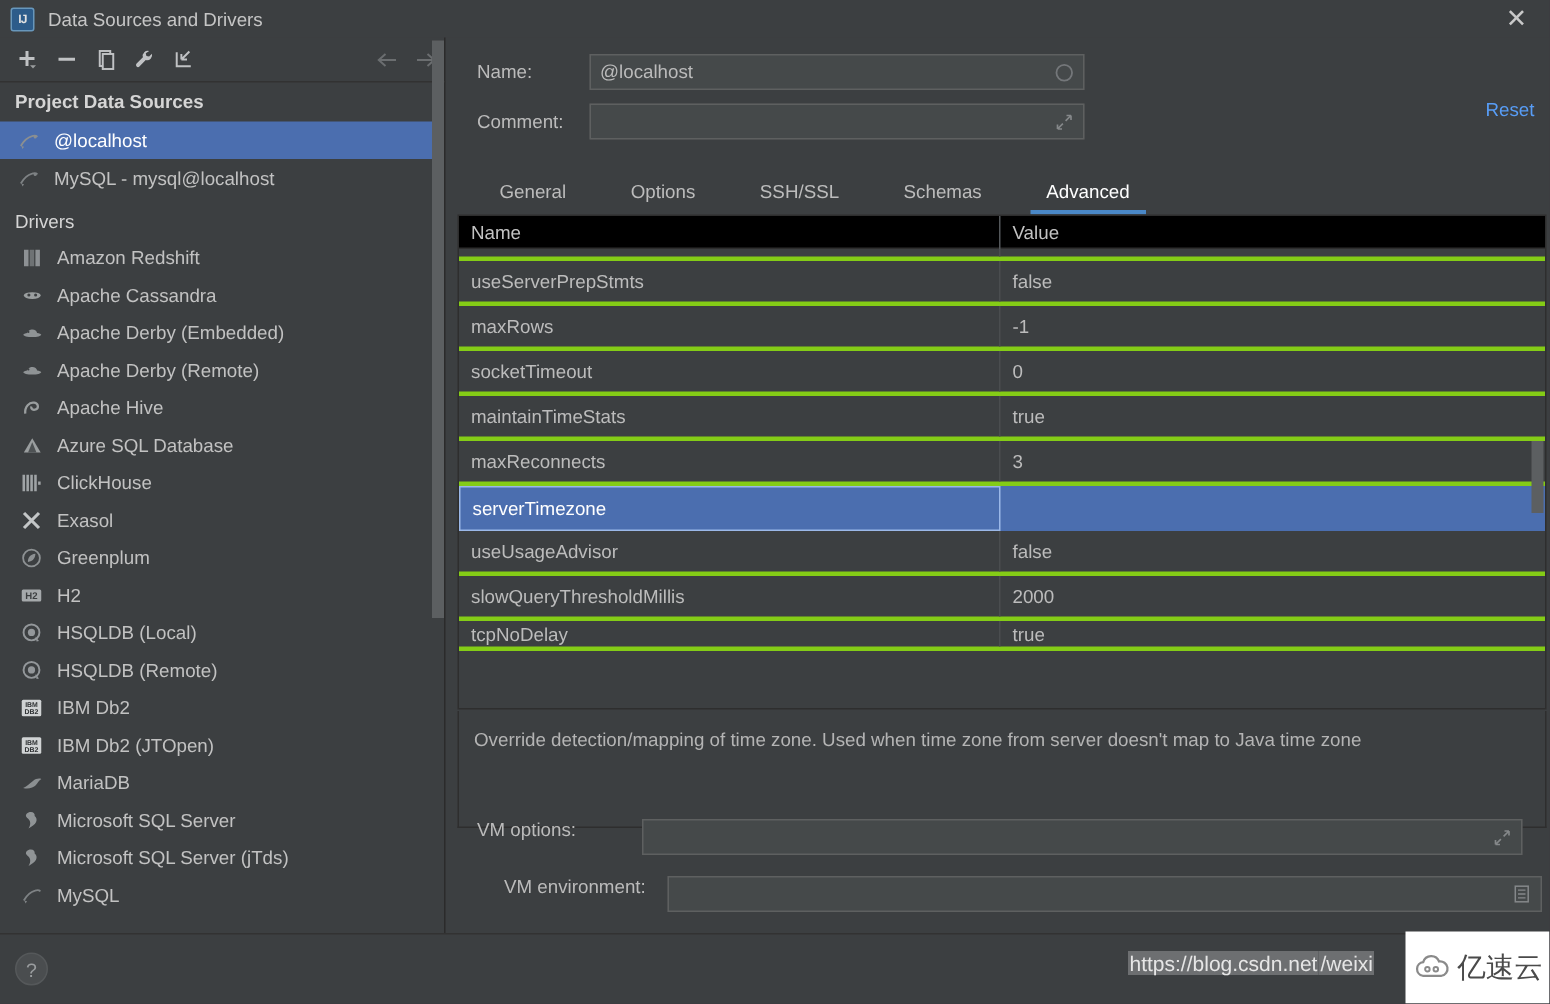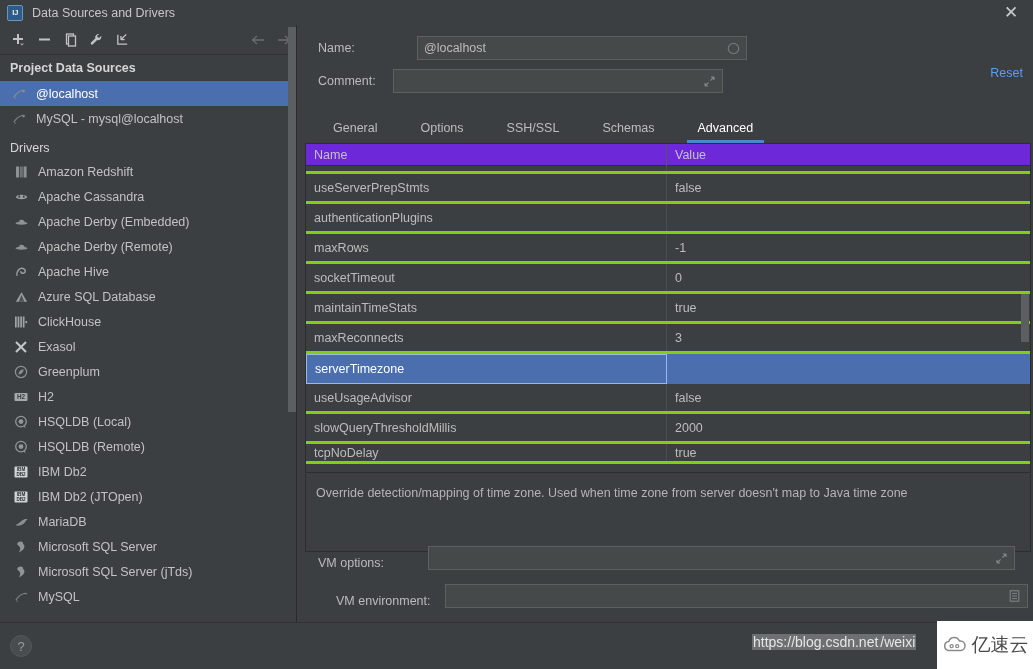--- a/index.html
+++ b/index.html
@@ -121,21 +121,21 @@
     content: ""; position: absolute; left: 4px; right: 4px; bottom: -2px;
     height: 3px; background: #4a88c7;
   }
 
   
   .table-wrap {
     position: absolute; left: 7px; top: 118px; width: 726px; height: 330px;
     border: 1px solid #2e2e2e; background: #3c3f41; overflow: hidden;
   }
   .thead {
-    display: flex; height: 22px; background: #6d28d9;
+    display: flex; height: 22px; background: #000000;
     border-bottom: 1px solid #2e2e2e; align-items: center;
   }
   .th { font-size: 12.5px; color: #c3c3c3; padding-left: 8px; }
   .th.name { width: 361px; border-right: 1px solid #53575a; height:22px; display:flex; align-items:center; }
   .th.value { flex: 1; height:22px; display:flex; align-items:center; }
 
   .tbody { position: relative; }
   .trow { display: flex; height: 30px; border-bottom: 3px solid #84cc16; }
   .trow.partial { height: 8px; }
   .trow.last-partial { height: 20px; }
@@ -158,21 +158,21 @@
   
   .descbox {
     position: absolute; left: 7px; top: 449px; width: 726px; height: 78px;
     background: #3c3f41; border: 1px solid #2e2e2e; border-top: none;
   }
   .desctext {
     padding: 11px 10px 0 10px; color: #b4b4b4; font-size: 12.5px; line-height: 1.4;
   }
 
   
-  .vmrow { position: absolute; display: flex; align-items: flex-end; }
+  .vmrow { position: absolute; display: flex; align-items: flex-start; }
 
   
   .wm-url {
     position: absolute; left: 752px; top: 634px;
     font-size: 14px; color: #e6e6e6; white-space: nowrap;
     font-family: "Liberation Sans", sans-serif;
   }
   .wm-url .seg-a { background: #6d6f71; padding: 0 1px; }
   .wm-box {
     position: absolute; left: 937px; top: 621px; width: 96px; height: 48px;
@@ -456,21 +456,21 @@
     </div>
 
     <div class="lp-scrolltrack">
       <div class="lp-scrollbar" style="left:0;"></div>
     </div>
 
   </div>
 
   <div class="rightpanel">
 
-    <div class="field-row" style="left:20px; top:11px; width:710px;gap:24px;">
+    <div class="field-row" style="left:20px; top:11px; width:710px;">
       <div class="field-label" style="width:75px;">Name:</div>
       <div class="txtfield" style="width:330px;">
         <span class="val" placeholder="">@localhost</span>
         <span class="fld-icon">
           <svg width="13" height="13" viewBox="0 0 13 13">
               <circle cx="6.5" cy="6.5" r="5.2" fill="none" stroke="#74777a" stroke-width="1.2"></circle>
             </svg>
         </span>
       </div>
     </div>
@@ -506,24 +506,20 @@
       <div class="tbody">
 
         <div class="trow partial">
           <div class="tc name"></div>
           <div class="tc value"></div>
         </div>
 
         <div class="trow">
           <div class="tc name">useServerPrepStmts</div>
           <div class="tc value">false</div>
-        </div>
-        <div class="trow">
-          <div class="tc name">authenticationPlugins</div>
-          <div class="tc value"></div>
         </div>
         <div class="trow">
           <div class="tc name">maxRows</div>
           <div class="tc value">-1</div>
         </div>
         <div class="trow">
           <div class="tc name">socketTimeout</div>
           <div class="tc value">0</div>
         </div>
         <div class="trow">

